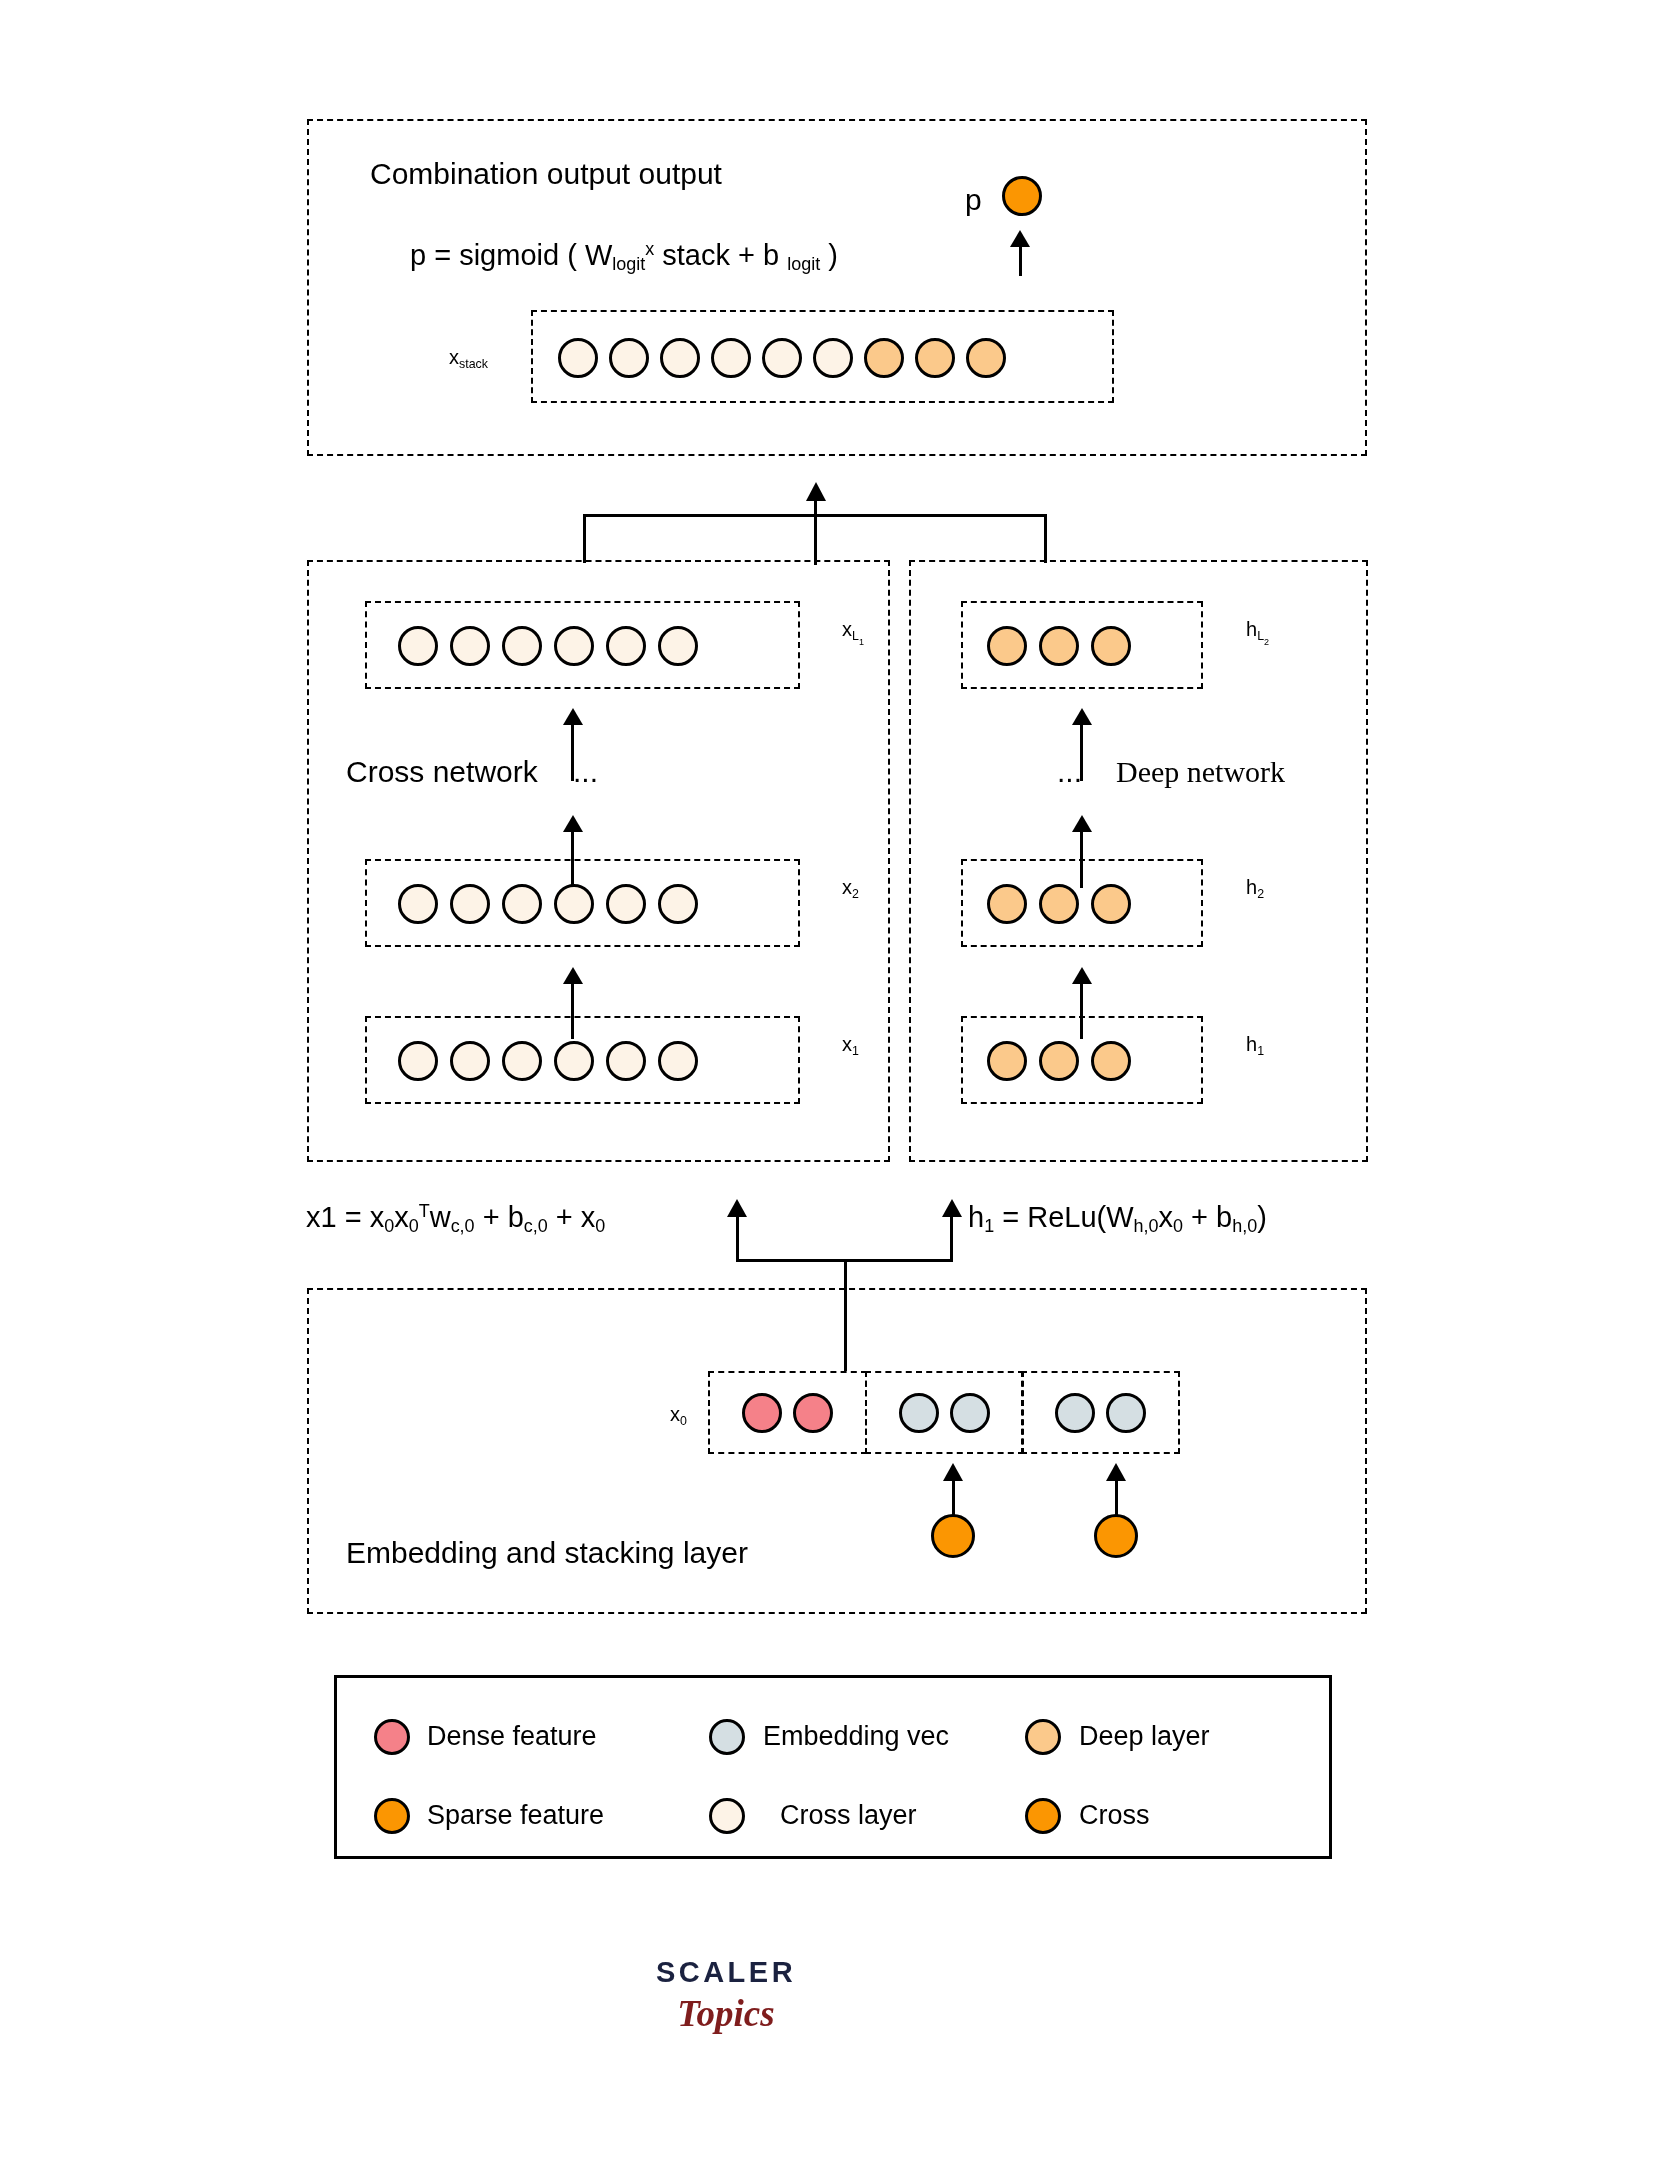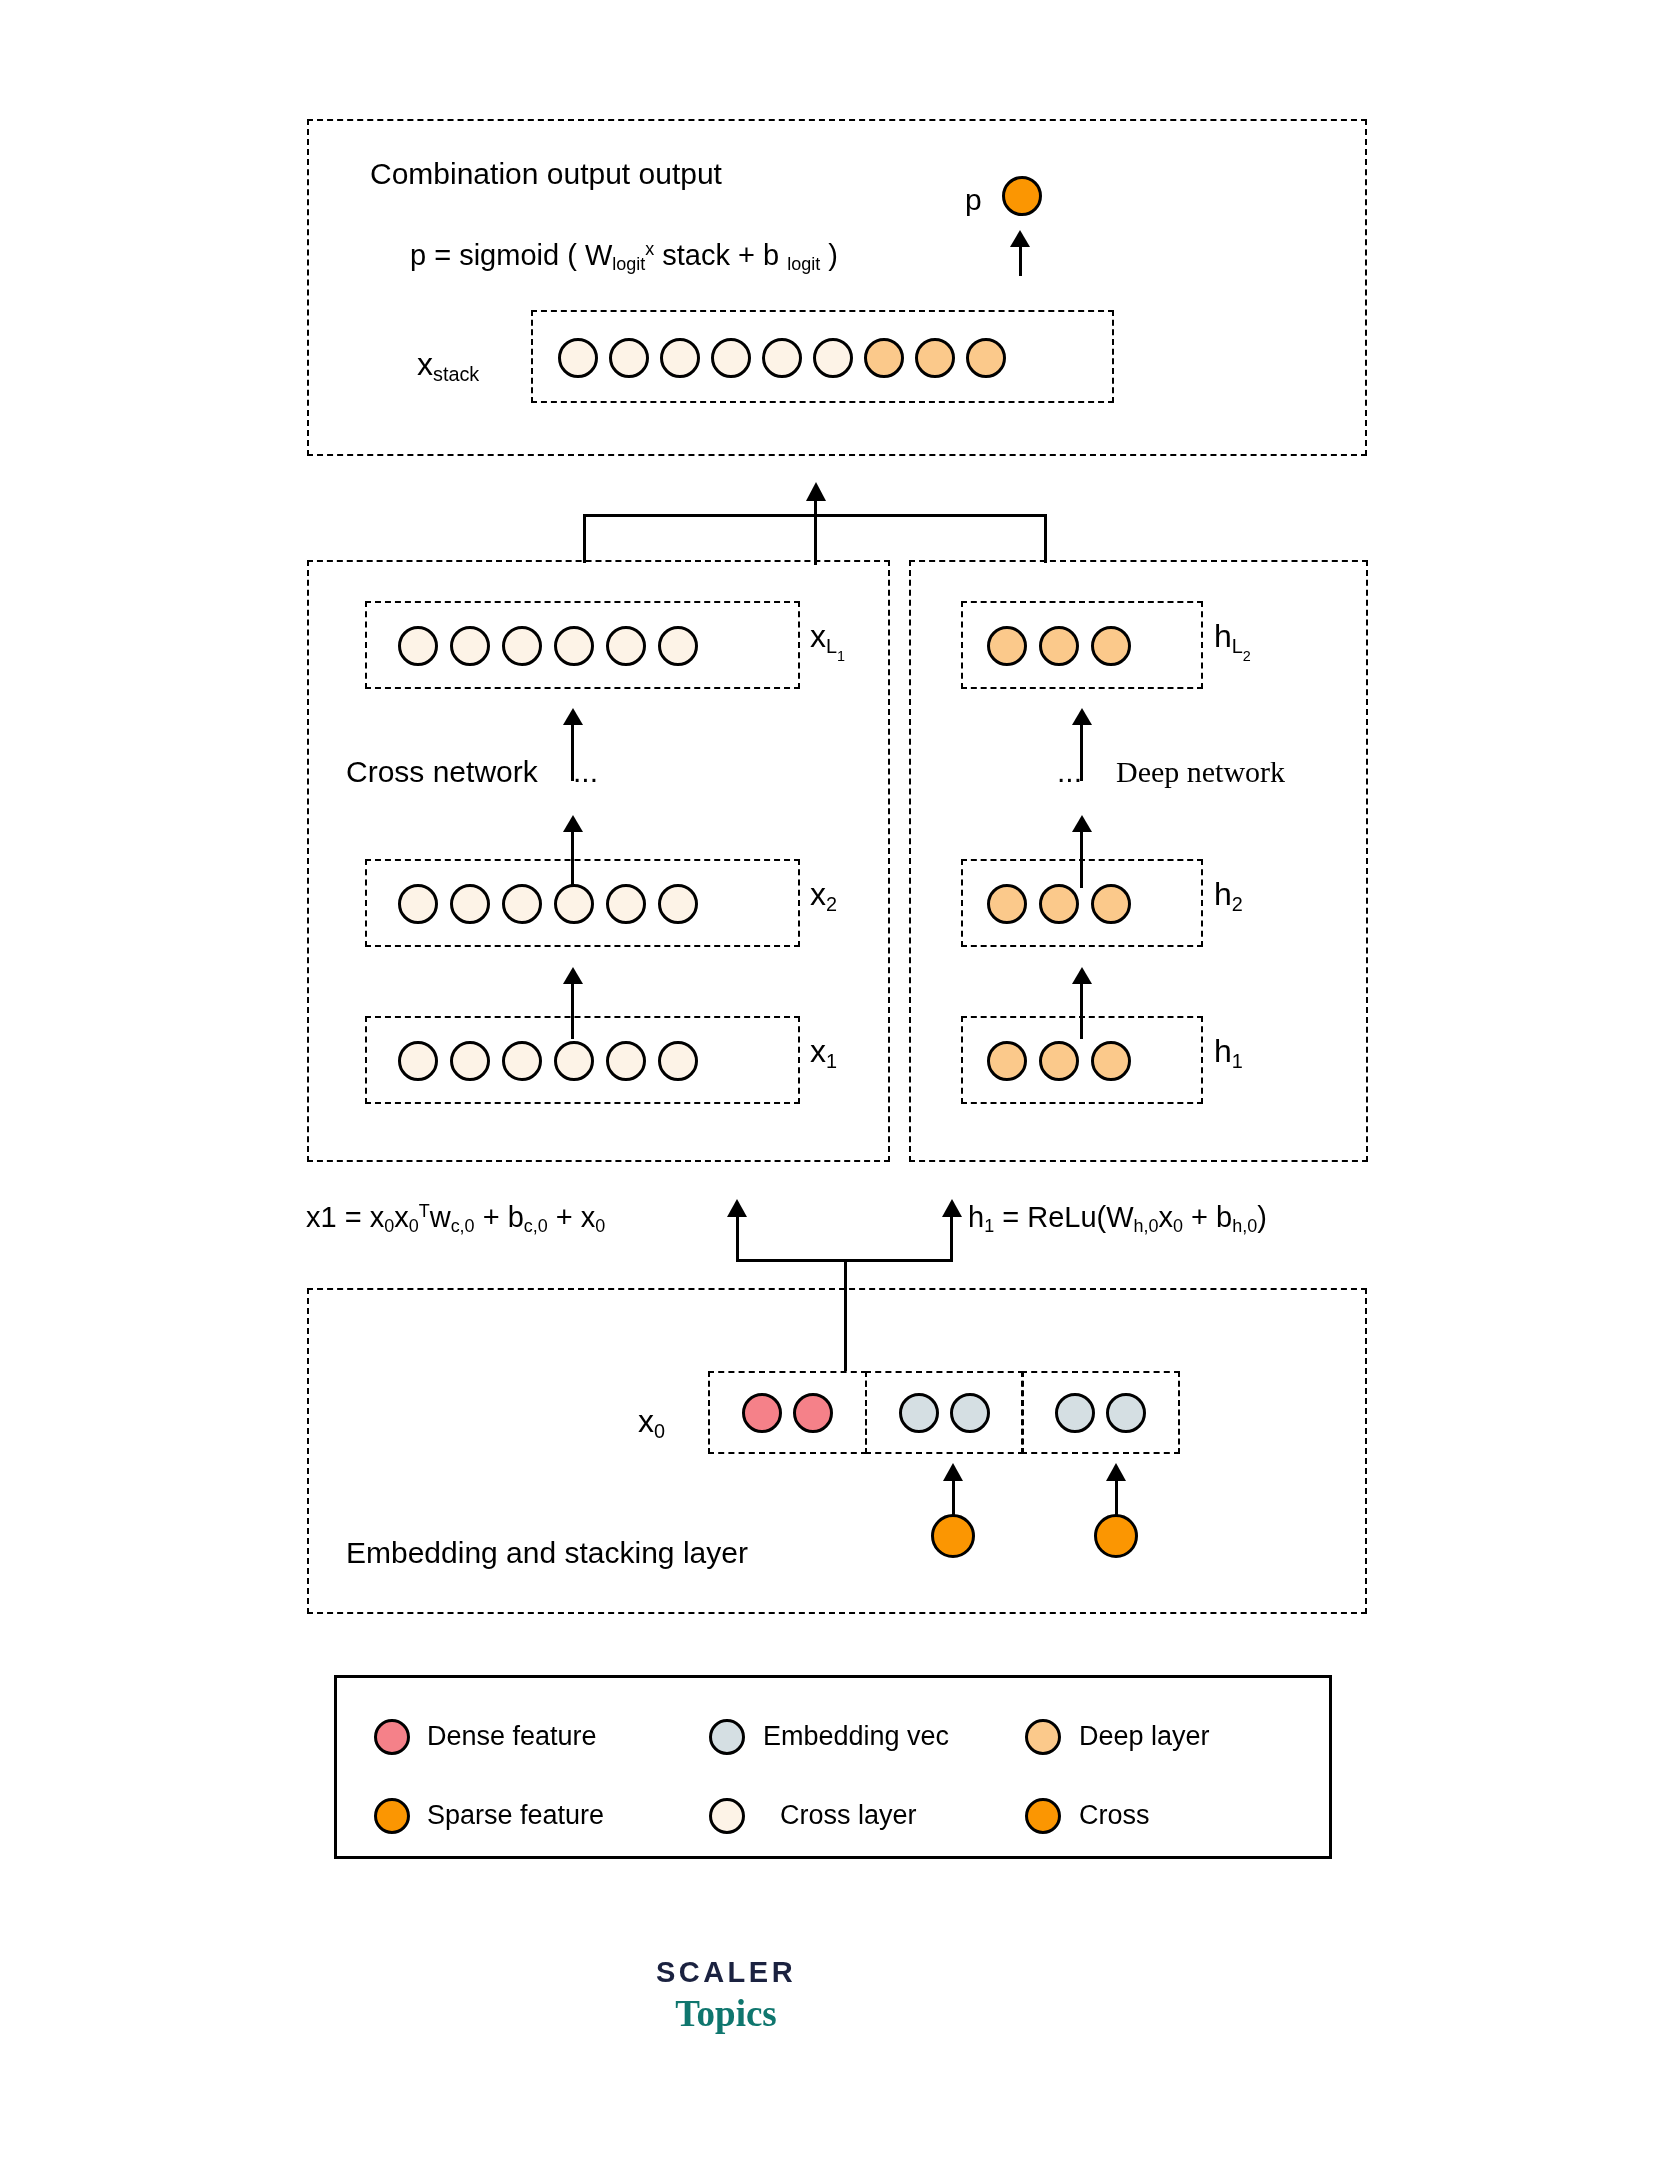--- a/index.html
+++ b/index.html
@@ -12,41 +12,41 @@
 
   
   .dbox{position:absolute;border:2.5px dashed #000;box-sizing:border-box;background:transparent;}
   .dbox-thin{position:absolute;border:2.5px dashed #000;box-sizing:border-box;}
   .solidbox{position:absolute;border:3.5px solid #000;box-sizing:border-box;background:#fff;}
 
   
   .lbl{position:absolute;white-space:nowrap;font-weight:400;}
   .t-title{font-size:30px;}
   .t-form{font-size:29px;}
-  .t-sub{font-size:32px;}
+  .t-sub{font-size:20px;margin-left:32px;}
   .sub{font-size:0.62em;vertical-align:-0.30em;}
   .sup{font-size:0.62em;vertical-align:0.55em;}
 
   
   .node{position:absolute;border:3px solid #000;border-radius:50%;box-sizing:border-box;}
 
   
   .vline{position:absolute;background:#000;width:3px;}
   .hline{position:absolute;background:#000;height:3px;}
   .arrow{position:absolute;width:0;height:0;border-left:10px solid transparent;border-right:10px solid transparent;}
 
   
   #legend{position:absolute;left:334px;top:1675px;width:998px;height:184px;}
   .leg-dot{position:absolute;width:36px;height:36px;border:3px solid #000;border-radius:50%;box-sizing:border-box;}
   .leg-txt{position:absolute;font-size:27px;white-space:nowrap;}
 
   
   #brand{position:absolute;left:0;top:1956px;width:1452px;text-align:center;}
   #brand .s1{font-size:29px;font-weight:700;letter-spacing:3.5px;color:#1b2240;font-family:"Liberation Sans", sans-serif;}
-  #brand .s2{display:block;margin-top:3px;font-size:37px;font-weight:700;color:#0f766e;font-family:"Liberation Serif", serif;}
+  #brand .s2{display:block;margin-top:3px;font-size:37px;font-style:italic;font-weight:700;color:#7f1d1d;font-family:"Liberation Serif", serif;}
 </style>
 </head>
 <body>
 
 <div id="stage">
 
   <div class="dbox" style="left:307px;top:119px;width:1060px;height:337px;"></div>
 
   <div class="lbl t-title" style="left:370px;top:157px;">Combination output output</div>
 

